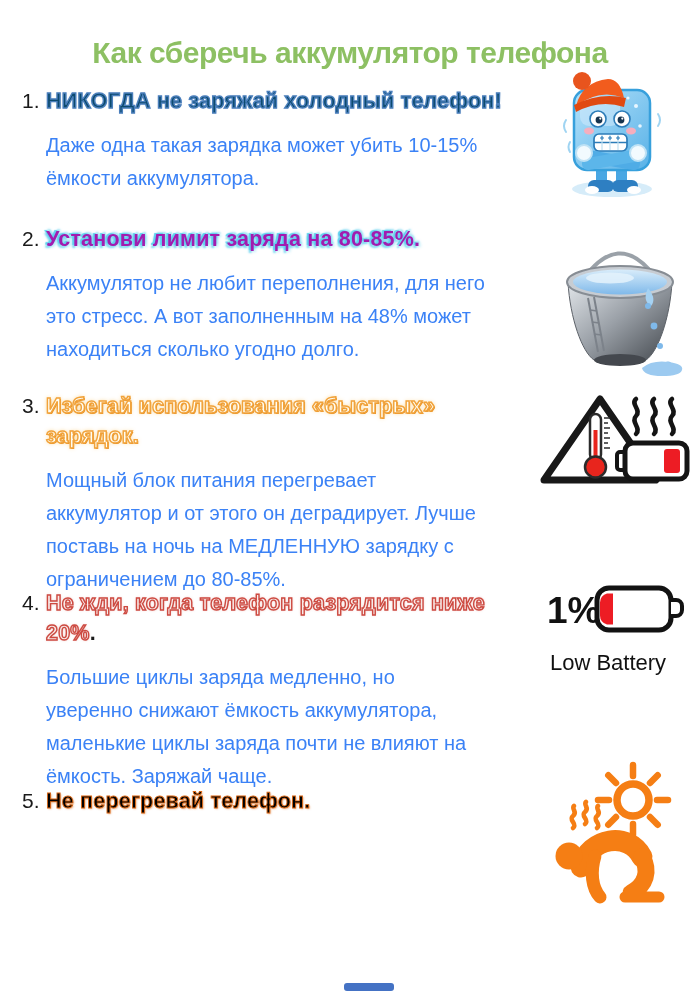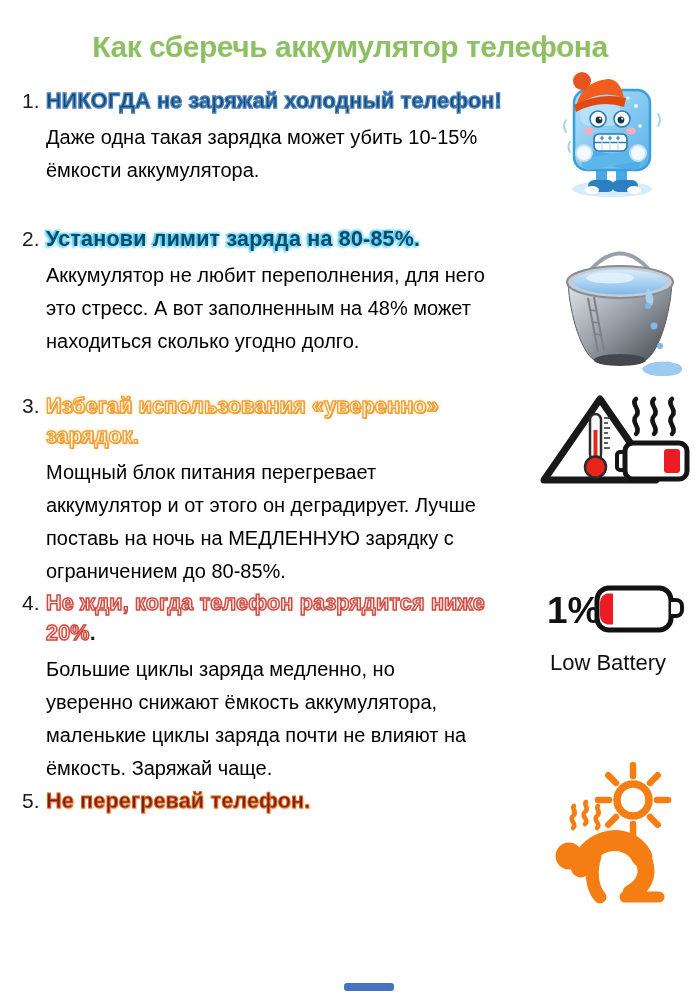--- a/index.html
+++ b/index.html
@@ -1,32 +1,32 @@
 <!DOCTYPE html>
 <html><head>
 <meta charset="utf-8">
 <style>
   html,body{margin:0;padding:0;}
   body{width:700px;height:994px;background:#ffffff;font-family:"Liberation Sans",sans-serif;position:relative;overflow:hidden;}
   .page{position:absolute;inset:0;background:#fff;}
 
-  .title{position:absolute;top:30px;left:0;width:700px;text-align:center;
+  .title{position:absolute;top:36px;left:0;width:700px;text-align:center;
          font-size:30px;font-weight:bold;letter-spacing:-0.5px;color:#8dc063;}
 
   .item{position:absolute;left:22px;width:512px;}
   .item .head-line{display:flex;align-items:baseline;font-size:21.5px;line-height:30px;}
   .item .num{color:#1a1a1a;width:24px;flex:0 0 24px;font-size:21px;}
-  .item .body{margin-left:24px;margin-top:5px;font-size:20px;line-height:33px;color:#000000;white-space:pre-line;}
+  .item .body{margin-left:24px;margin-top:13px;font-size:20px;line-height:33px;color:#3b82f6;white-space:pre-line;}
 
   .h-style{font-weight:bold;letter-spacing:0.2px;}
   .h-blue-outline{color:#0c4a6e;-webkit-text-stroke:1.4px #4a7ebb;text-shadow:0 0 2px rgba(74,126,187,.35);}
-  .h-cyan-shadow{color:#0c4a6e;text-shadow:-2px -1px 1px #5fd0ee,-2px 2px 2px rgba(95,208,238,.8),1px -2px 2px rgba(95,208,238,.6),2px 1px 3px rgba(95,208,238,.45);}
+  .h-cyan-shadow{color:#a21caf;text-shadow:-2px -1px 1px #5fd0ee,-2px 2px 2px rgba(95,208,238,.8),1px -2px 2px rgba(95,208,238,.6),2px 1px 3px rgba(95,208,238,.45);}
   .h-orange-outline{color:#fffdf2;-webkit-text-stroke:1.4px #f1a23a;text-shadow:1px 1px 0 #e89020,0 0 4px rgba(250,190,80,.8);}
   .h-red-outline{color:#f8ebe9;-webkit-text-stroke:1.4px #cd4a41;text-shadow:0 0 3px rgba(205,74,65,.4);}
-  .h-orange-solid{color:#7f1d1d;-webkit-text-stroke:0.9px #d96716;text-shadow:1px 1px 2px rgba(217,103,22,.55);}
+  .h-orange-solid{color:#000000;-webkit-text-stroke:0.9px #d96716;text-shadow:1px 1px 2px rgba(217,103,22,.55);}
   .h-suffix{color:#1a1a1a;font-weight:bold;}
 
   .illus{position:absolute;}
   .illus svg{display:block;width:100%;height:100%;}
 
   .bottom-bar{position:absolute;left:344px;top:983px;width:50px;height:8px;border-radius:3px;background:#4472c4;}
 </style>
 </head>
 <body>
 
@@ -49,21 +49,21 @@
       <span class="h-style h-cyan-shadow">Установи лимит заряда на 80-85%.</span>
     </div>
     <div class="body">Аккумулятор не любит переполнения, для него
 это стресс. А вот заполненным на 48% может
 находиться сколько угодно долго.</div>
   </div>
 
   <div class="item" style="top:391px;">
     <div class="head-line">
       <span class="num">3.</span>
-      <span class="h-style h-orange-outline">Избегай использования «уверенно» зарядок.</span>
+      <span class="h-style h-orange-outline">Избегай использования «быстрых» зарядок.</span>
     </div>
     <div class="body">Мощный блок питания перегревает
 аккумулятор и от этого он деградирует. Лучше
 поставь на ночь на МЕДЛЕННУЮ зарядку с
 ограничением до 80-85%.</div>
   </div>
 
   <div class="item" style="top:588px;">
     <div class="head-line">
       <span class="num">4.</span>

